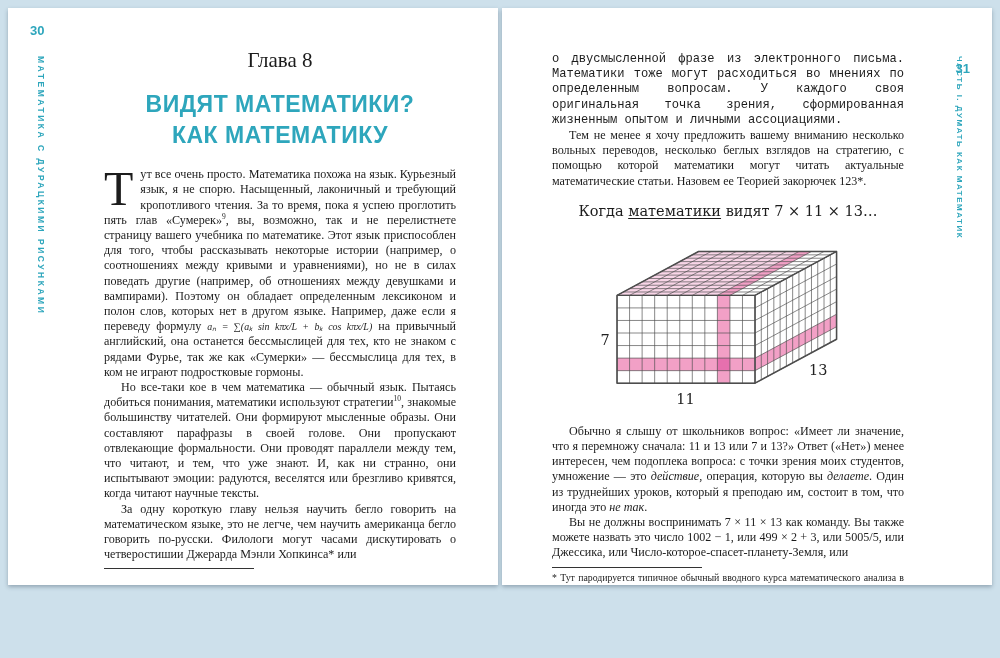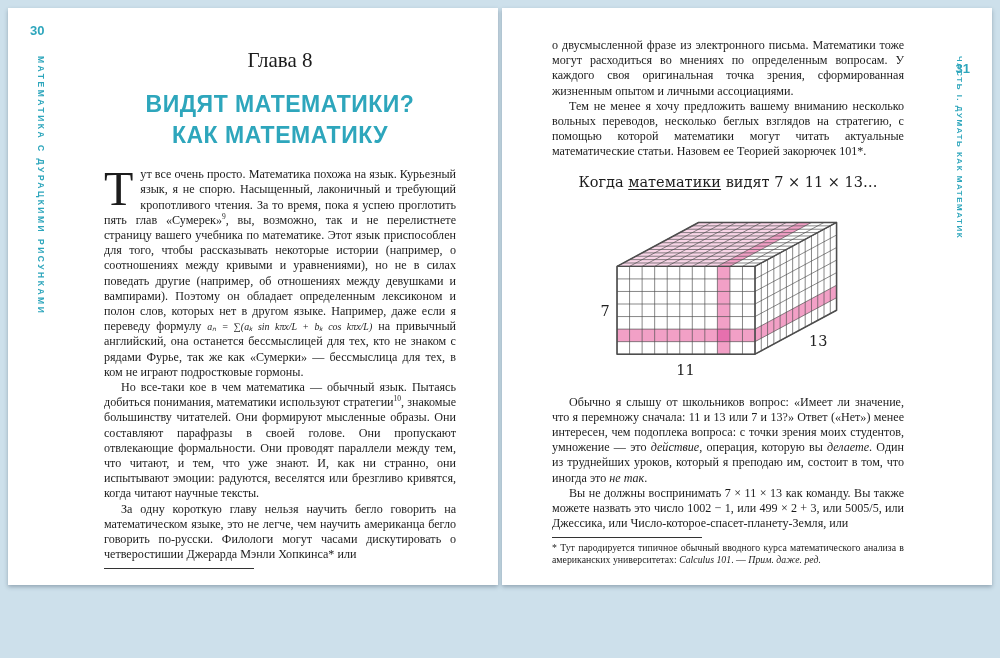--- a/index.html
+++ b/index.html
@@ -27,21 +27,21 @@
   p.body { font-size:12.1px; line-height:15.2px; text-align:justify; hyphens:auto; }
   p.indent { text-indent:17px; }
   .dropcap { float:left; font-size:48px; line-height:39px; padding:2px 7px 0 0; }
   .footnote { margin-top:auto; padding-top:6px; }
   .fn-rule { width:150px; border-top:1px solid #333; margin-bottom:4px; }
   .fn-text { font-size:9.8px; line-height:12px; text-align:justify; }
   .it { font-style:italic; }
   .ul { text-decoration:underline; text-underline-offset:2px; }
   .sup { vertical-align:super; font-size:0.62em; line-height:0; }
   .fm { font-style:italic; font-size:0.82em; white-space:nowrap; }
-  .rp-start { margin-top:16px; }
+  .rp-start { margin-top:30px;font-family:Liberation Mono, monospace; }
   .caption { margin:14px 0 2px; text-align:center; font-family:"DejaVu Serif",serif;
              font-size:14.5px; font-weight:normal; }
   .figure { text-align:center; margin:2px 0 4px; }
   .fig-label { font-family:"DejaVu Serif",serif; font-size:15px; fill:#222222; }
 </style>
 </head>
 <body style="background: rgb(205, 224, 235);">
 
 <div class="spread">
 
@@ -64,21 +64,21 @@
     <div class="footnote">
       <div class="fn-rule"></div>
     </div>
   </div>
 
   <div class="page page-right">
     <div class="pagenum pagenum-right">31</div>
     <div class="sidebar-text sidebar-right">ЧАСТЬ I. ДУМАТЬ КАК МАТЕМАТИК</div>
 
     <p class="body rp-start">о двусмысленной фразе из электронного письма. Математики тоже могут расходиться во мнениях по определенным вопросам. У каждого своя оригинальная точка зрения, сформированная жизненным опытом и личными ассоциациями.</p>
-    <p class="body indent">Тем не менее я хочу предложить вашему вниманию несколько вольных переводов, несколько беглых взглядов на стратегию, с помощью которой математики могут читать актуальные математические статьи. Назовем ее Теорией закорючек 101*.</p>
+    <p class="body indent">Тем не менее я хочу предложить вашему вниманию несколько вольных переводов, несколько беглых взглядов на стратегию, с помощью которой математики могут читать актуальные математические статьи. Назовем ее Теорией закорючек 123*.</p>
 
     <div class="caption"><span>Когда </span><span class="ul">математики</span><span> видят 7 × 11 × 13…</span></div>
 
     <div class="figure">
       <svg id="box-svg" viewBox="0 0 300 200" width="290" height="193">
           <g>
             <polygon points="35,75 152,75 236.5,29.5 119.5,29.5" fill="#f8d5e7" stroke="none"></polygon>
             <polygon points="139,75 152,75 236.5,29.5 223.5,29.5" fill="#f2a0c6" stroke="none"></polygon>
             <polygon points="139,75 152,75 152,166 139,166" fill="#f2a0c6" stroke="none"></polygon>
             <polygon points="35,140 178,140 178,153 35,153" fill="#f2a0c6" stroke="none"></polygon>

